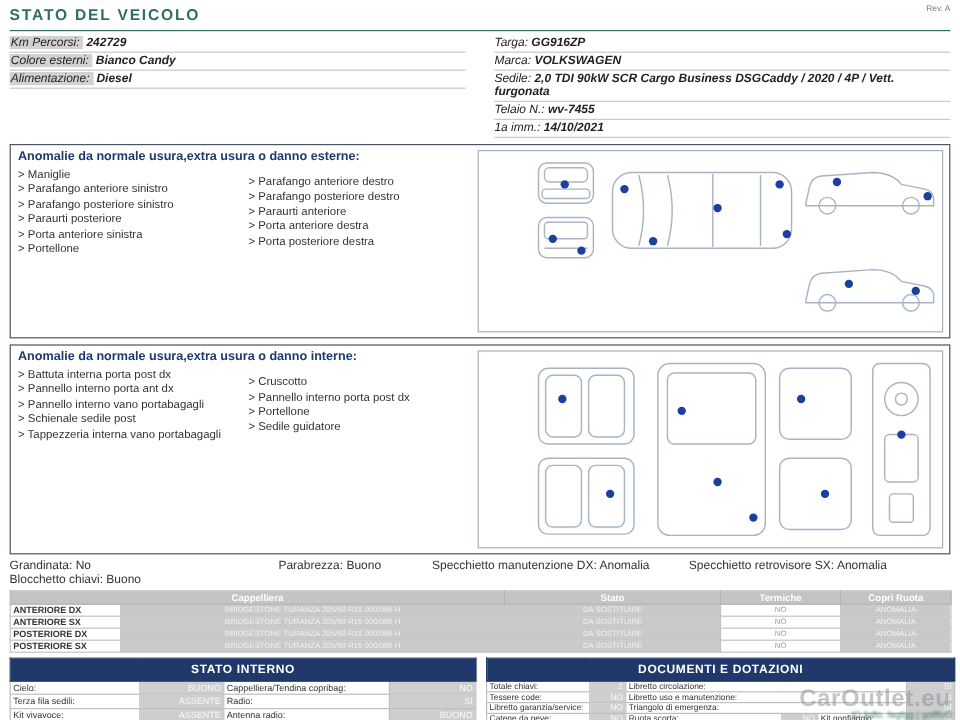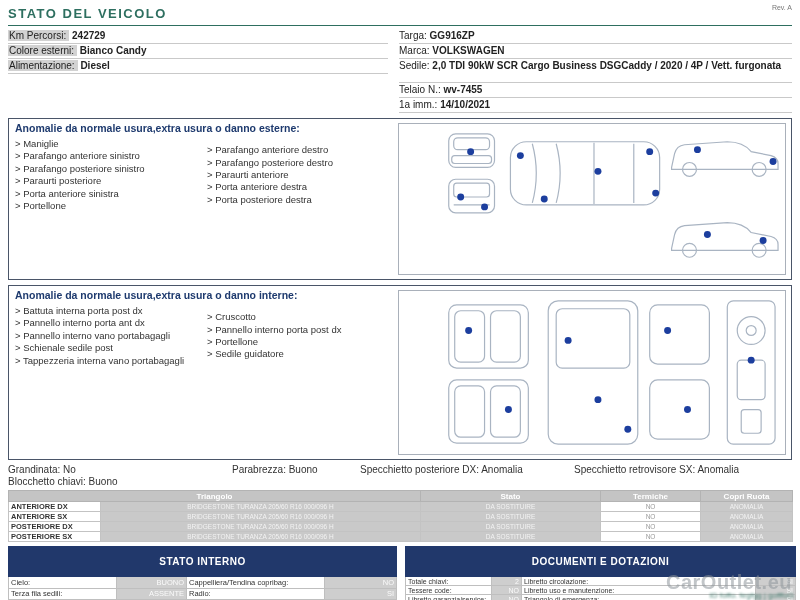--- a/index.html
+++ b/index.html
@@ -5,21 +5,21 @@
   * { margin:0; padding:0; box-sizing:border-box; }
   html,body { width:800px; height:600px; }
   body { font-family:"Liberation Sans", sans-serif; background:#e9e9e9; }
   .sheet { position:relative; width:800px; height:600px; background:#fff; overflow:hidden; padding:4px 8px; }
 
   
   .titlebar { position:relative; border-bottom:1px solid #2e6f60; padding-bottom:3px; }
   .title { color:#2e6f60; font-size:13px; font-weight:bold; letter-spacing:1.5px; }
   .rev { position:absolute; right:0; top:0; font-size:7px; color:#777; }
 
-  .info { display:flex; gap:11px; margin-top:3px; }
+  .info { display:flex; gap:24px; margin-top:3px;font-style:italic; }
   .info-left { width:380px; }
   .info-right { flex:1; }
   .info-row { border-bottom:1px solid #c9c9c9; padding:1px 0 2px 0; font-size:10px; color:#222; min-height:13px; }
   .chip { background:#d2d2d2; padding:0 3px 0 1px; }
   .ival { font-weight:bold; }
 
   
   .abox { position:relative; border:1px solid #4a5568; margin-top:5px; padding:3px 6px; }
   .abox.ext { height:162px; }
   .abox.int { height:175px; }
@@ -40,21 +40,21 @@
   table { border-collapse:collapse; table-layout:fixed; }
   .tires { width:784px; margin-top:3px; }
   .tires th { background:#c4c4c4; color:#fff; font-size:8px; font-weight:bold; height:11px; border:1px solid #b3b3b3; }
   .tires td { border:1px solid #c3c3c3; height:10px; padding:0 2px; overflow:hidden; white-space:nowrap; }
   .tires td.pos { font-size:7.5px; font-weight:bold; color:#333; }
   .tires td.tire,.tires td.stato,.tires td.copri { background:#c9c9c9; color:#f3f3f3; font-size:6.5px; text-align:center; }
   .tires td.term { color:#9a9a9a; font-size:6.5px; text-align:center; }
 
   
   .bottom { display:flex; gap:8px; margin-top:4px; }
-  .mini th { background:#21386b; color:#fff; font-size:10px; font-weight:bold; height:30px; border:1px solid #21386b; letter-spacing:.5px;margin-top:48px; }
+  .mini th { background:#21386b; color:#fff; font-size:10px; font-weight:bold; height:19px; border:1px solid #21386b; letter-spacing:.5px;margin-top:48px; }
   .mini td { border:1px solid #bfbfbf; font-size:7.5px; padding:0 2px; color:#333; overflow:hidden; white-space:nowrap; }
   .mini.lefttbl { width:388px; } .mini.lefttbl td { height:11px; }
   .mini.righttbl { width:390px; } .mini.righttbl td { height:9px; font-size:7px; }
   .mini td.v { background:#cecece; color:#fbfbfb; text-align:right; }
 
   
   .footer { position:absolute; left:8px; right:8px; bottom:2px; font-size:7.5px; color:#555; }
   .pageno { position:absolute; left:50%; transform:translateX(-50%); bottom:0; }
   .watermark { position:absolute; right:8px; bottom:6px; font-size:20px; font-weight:bold; color:#8f969c; opacity:.55; letter-spacing:.5px; }
   .blurmark { position:absolute; right:6px; bottom:0; font-size:8px; color:#2e6f60; filter:blur(1.1px); opacity:.85; }
@@ -220,21 +220,21 @@
     <div class="statusline1">
       <span class="st1">
         <span>Grandinata:</span>
         <span>No</span>
       </span>
       <span class="st2">
         <span>Parabrezza:</span>
         <span>Buono</span>
       </span>
       <span class="st3">
-        <span>Specchietto posteriore DX:</span>
+        <span>Specchietto manutenzione DX:</span>
         <span>Anomalia</span>
       </span>
       <span class="st4">
         <span>Specchietto retrovisore SX:</span>
         <span>Anomalia</span>
       </span>
     </div>
     <div class="statusline2">
       <span>Blocchetto chiavi:</span>
       <span>Buono</span>
@@ -244,21 +244,21 @@
   <table class="tires">
     <colgroup>
         <col style="width:92px">
         <col style="width:320px">
         <col style="width:180px">
         <col style="width:100px">
         <col style="width:92px">
       </colgroup>
     <tbody>
         <tr>
-      <th colspan="2">Triangolo</th>
+      <th colspan="2">Cappelliera</th>
       <th>Stato</th>
       <th>Termiche</th>
       <th>Copri Ruota</th>
     </tr>
     <tr>
       <td class="pos">ANTERIORE DX</td>
       <td class="tire">BRIDGESTONE TURANZA  205/60 R16 000/096 H</td>
       <td class="stato">DA SOSTITUIRE</td>
       <td class="term">NO</td>
       <td class="copri">ANOMALIA</td>

